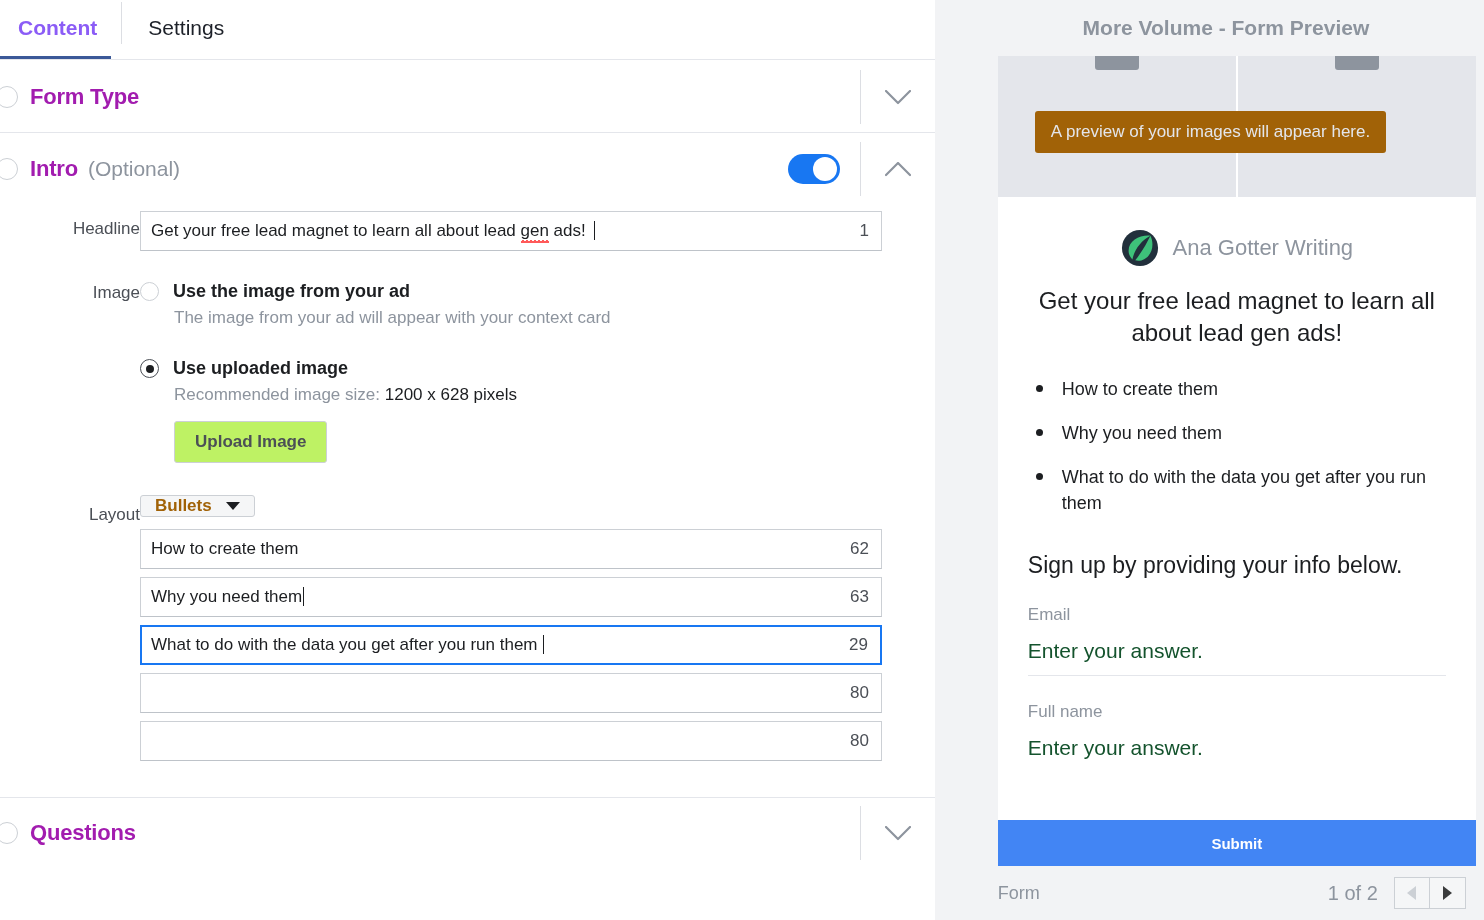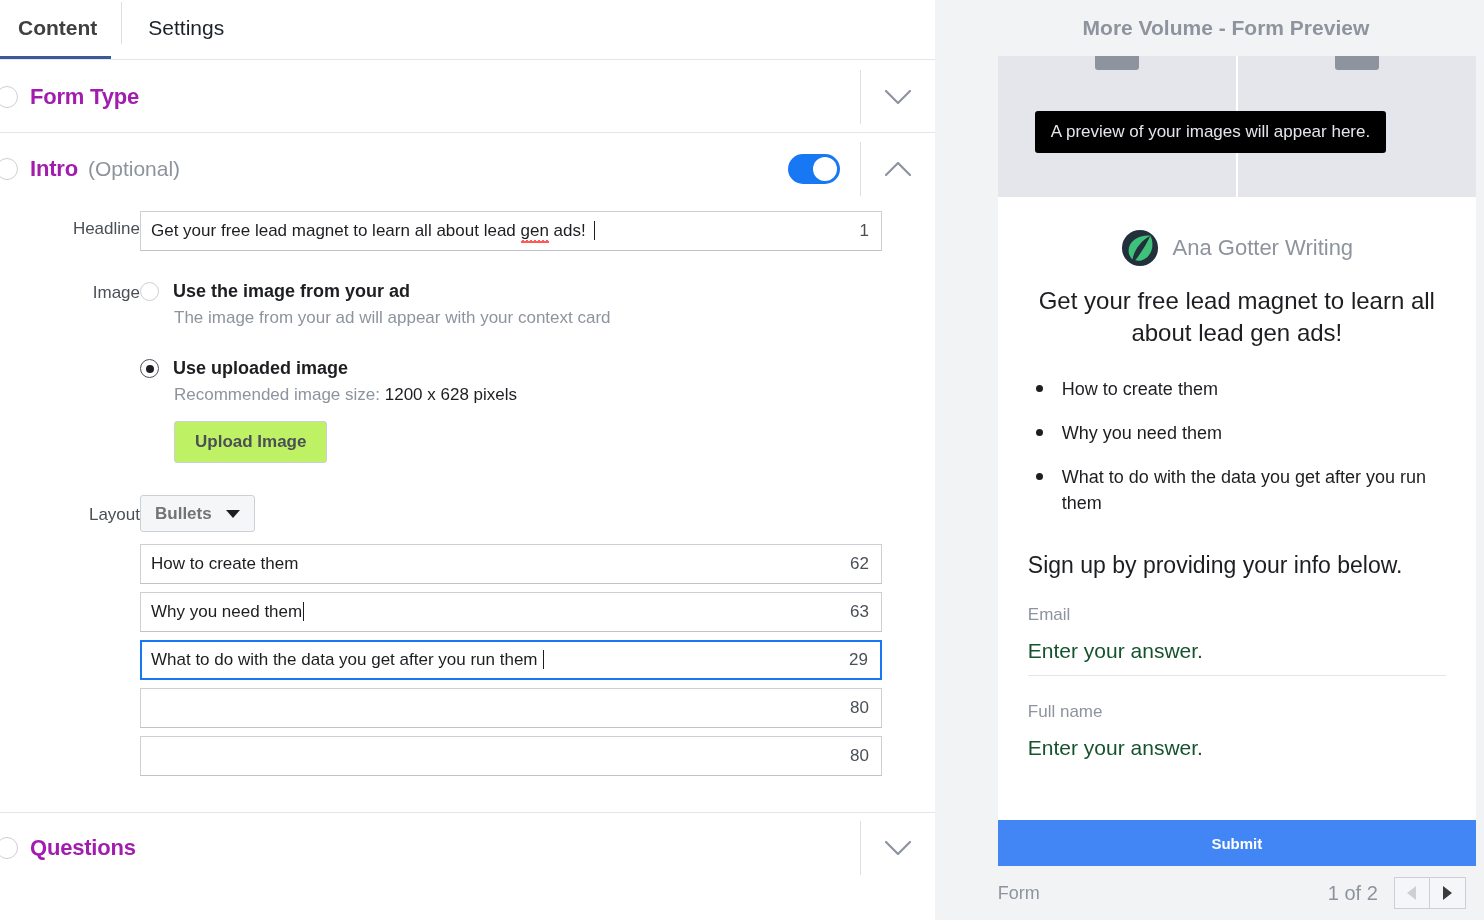--- a/index.html
+++ b/index.html
@@ -17,21 +17,21 @@
     position: relative; overflow: hidden;
   }
   .gutter { width: 34px; height: 920px; background: #f2f3f5; }
 
   
   .tabbar {
     height: 62px; display: flex; align-items: flex-start;
     padding-left: 8px; position: relative;
   }
   .tab {
-    font-size: 21px; color: #404040; padding: 8px 24px 0 10px;
+    font-size: 21px; color: #8b5cf6; padding: 8px 24px 0 10px;
     line-height: 40px; position: relative; cursor: pointer;
     display: flex; align-items: center;
   }
   .tab.active { font-weight: bold; }
   .tab.inactive { color: #1d2129; padding-left: 26px; }
   .tab-divider {
     width: 1px; height: 42px; background: #dcdee3; margin-top: 2px;
   }
   .tab-underline {
     position: absolute; left: 0; top: 56px; width: 111px; height: 4px;
@@ -133,23 +133,23 @@
   .radio-sub b { color: #1c1e21; font-weight: normal; text-align: right; }
 
   .btn-upload {
     margin-left: 34px; margin-top: 16px; height: 42px; padding: 0 20px;
     background: #bef264; border: 1px solid #ccd0d5; border-radius: 3px;
     font-size: 17px; font-weight: bold; color: #4b4f56; cursor: pointer;
     font-family: "Liberation Sans", sans-serif;
   }
 
   .dropdown {
-    height: 37px; padding: 0 14px; background: #f5f6f7; border: 1px solid #ccd0d5;
+    height: 22px; padding: 0 14px; background: #f5f6f7; border: 1px solid #ccd0d5;
     border-radius: 3px; display: inline-flex; align-items: center; gap: 14px;
-    font-size: 17px; font-weight: bold; color: #737373; cursor: pointer;
+    font-size: 17px; font-weight: bold; color: #a16207; cursor: pointer;
   }
   .caret-down {
     width: 0; height: 0; border-left: 7px solid transparent;
     border-right: 7px solid transparent; border-top: 8px solid #1c1e21;
   }
 
   .bullet-field { margin-bottom: 8px; }
 
   
   .preview {
@@ -167,21 +167,21 @@
     height: 141px; display: flex; gap: 2px; background: #fff; position: relative;
   }
   .pv-img {
     flex: 1; background: #e4e6eb; position: relative; overflow: hidden;
   }
   .pv-img .ph-icon {
     position: absolute; left: 50%; top: -22px; transform: translateX(-50%);
     width: 46px; height: 40px;
   }
   .pv-tooltip {
-    position: absolute; left: 37px; top: 55px; background: #000000;
+    position: absolute; left: 37px; top: 55px; background: #a16207;
     color: #e4e6eb; font-size: 17px; padding: 11px 16px; border-radius: 3px;
     white-space: nowrap;
   }
   .pv-brand {
     display: flex; align-items: center; justify-content: center; gap: 14px;
     margin-top: 32px;
   }
   .pv-avatar { width: 38px; height: 38px; }
   .pv-brandname { font-size: 22px; color: #8d949e; }
   .pv-headline {

